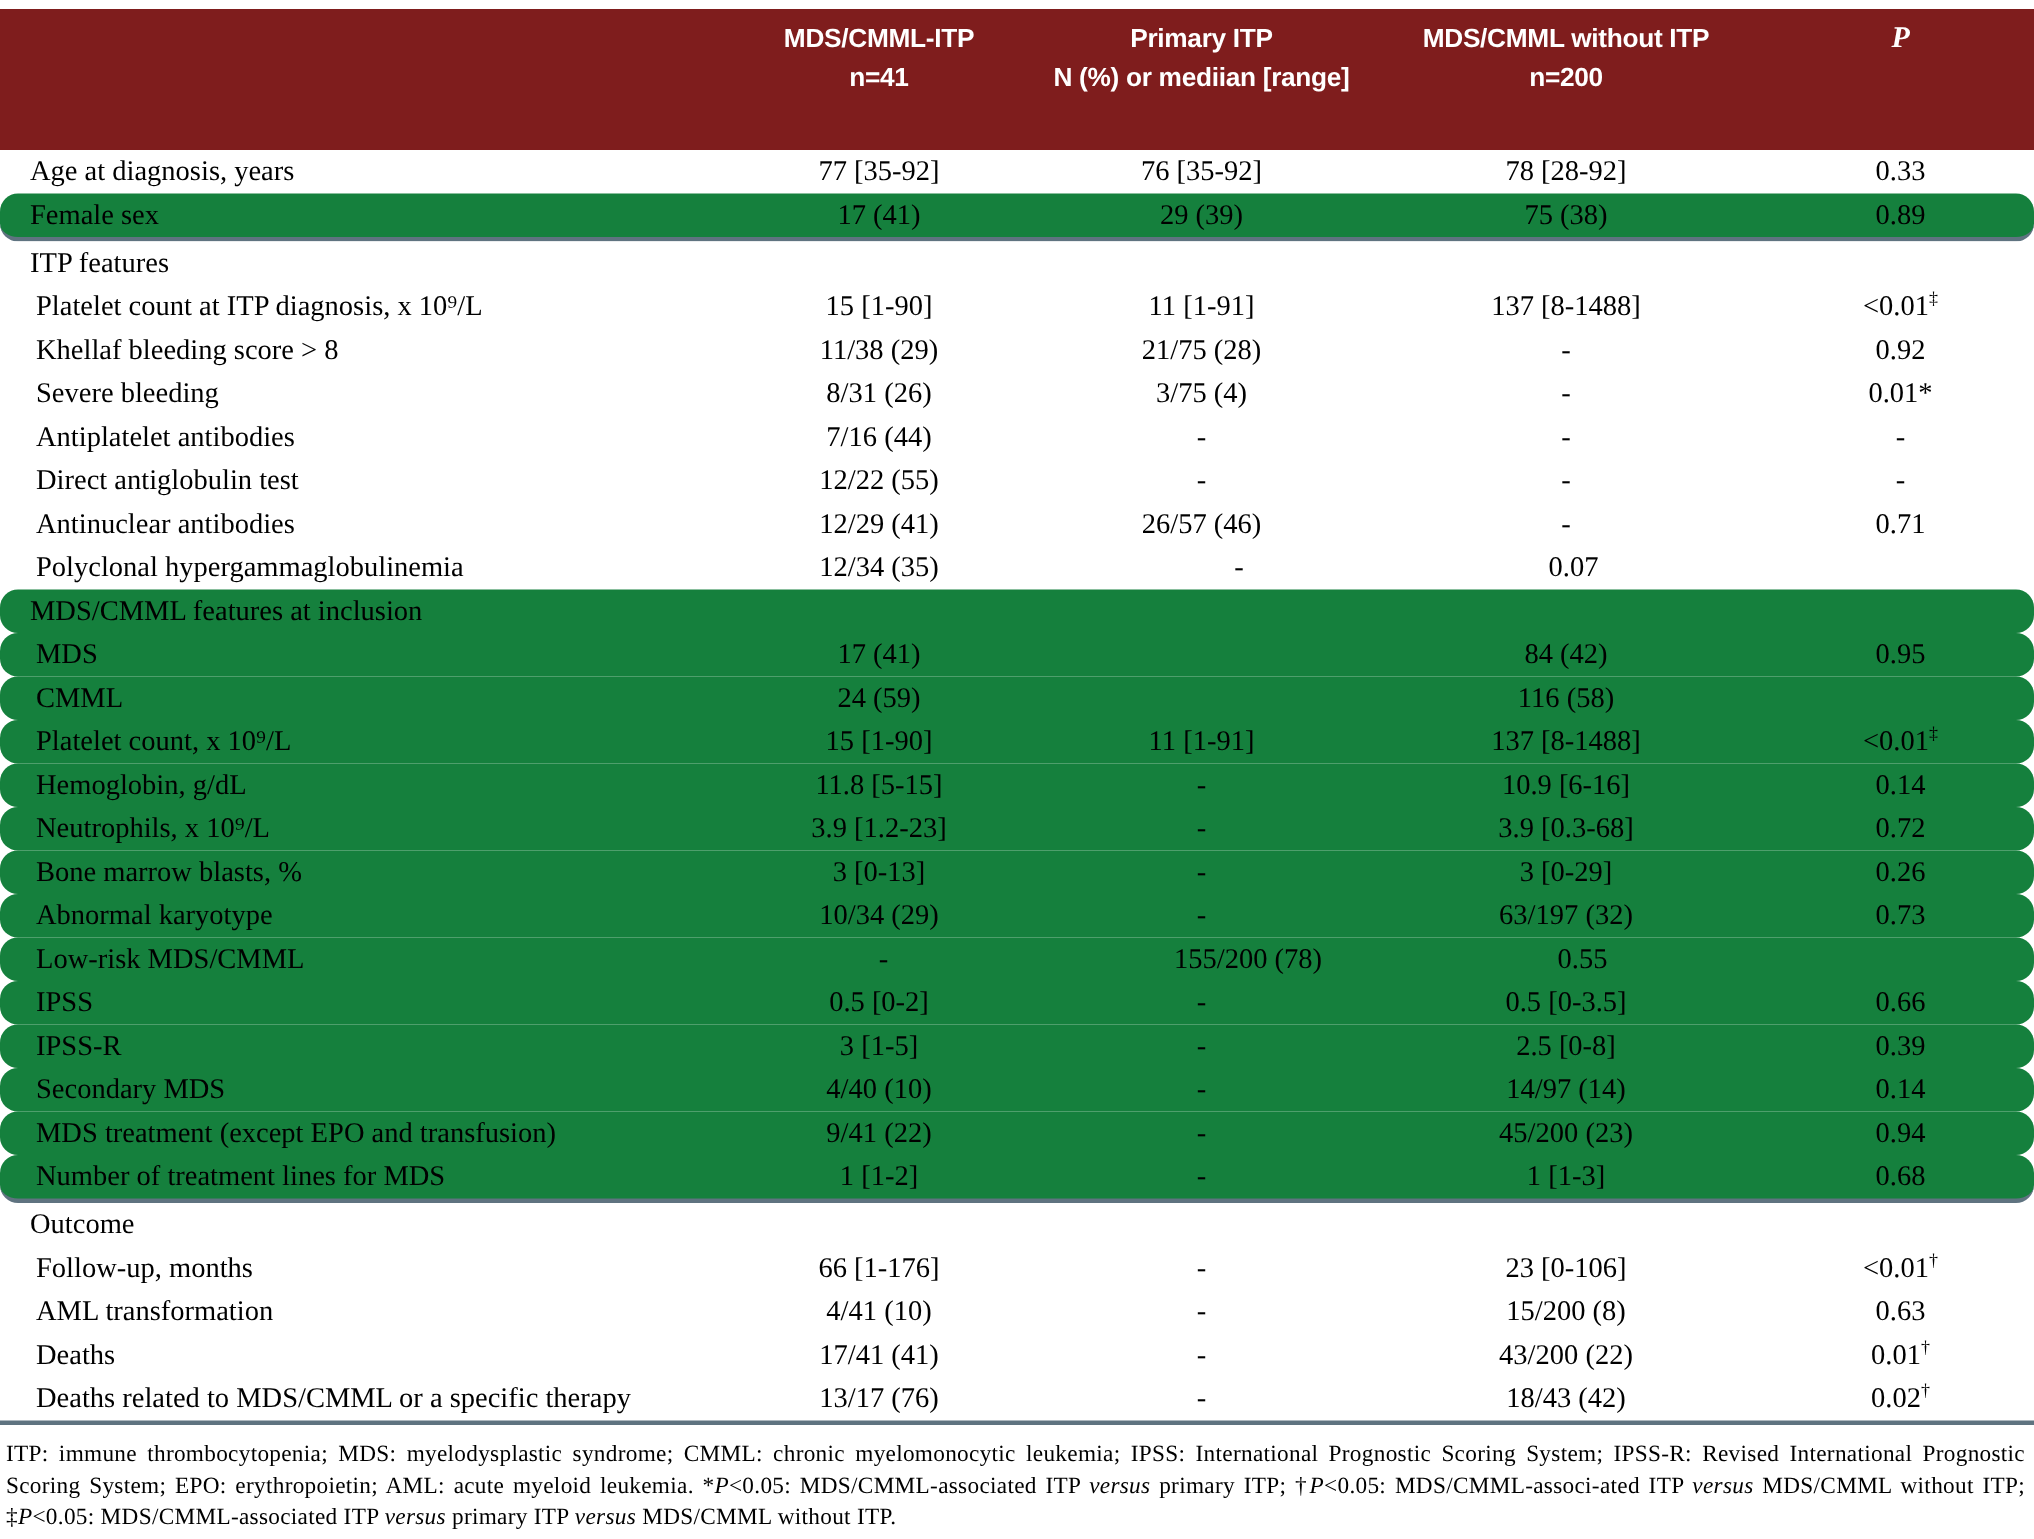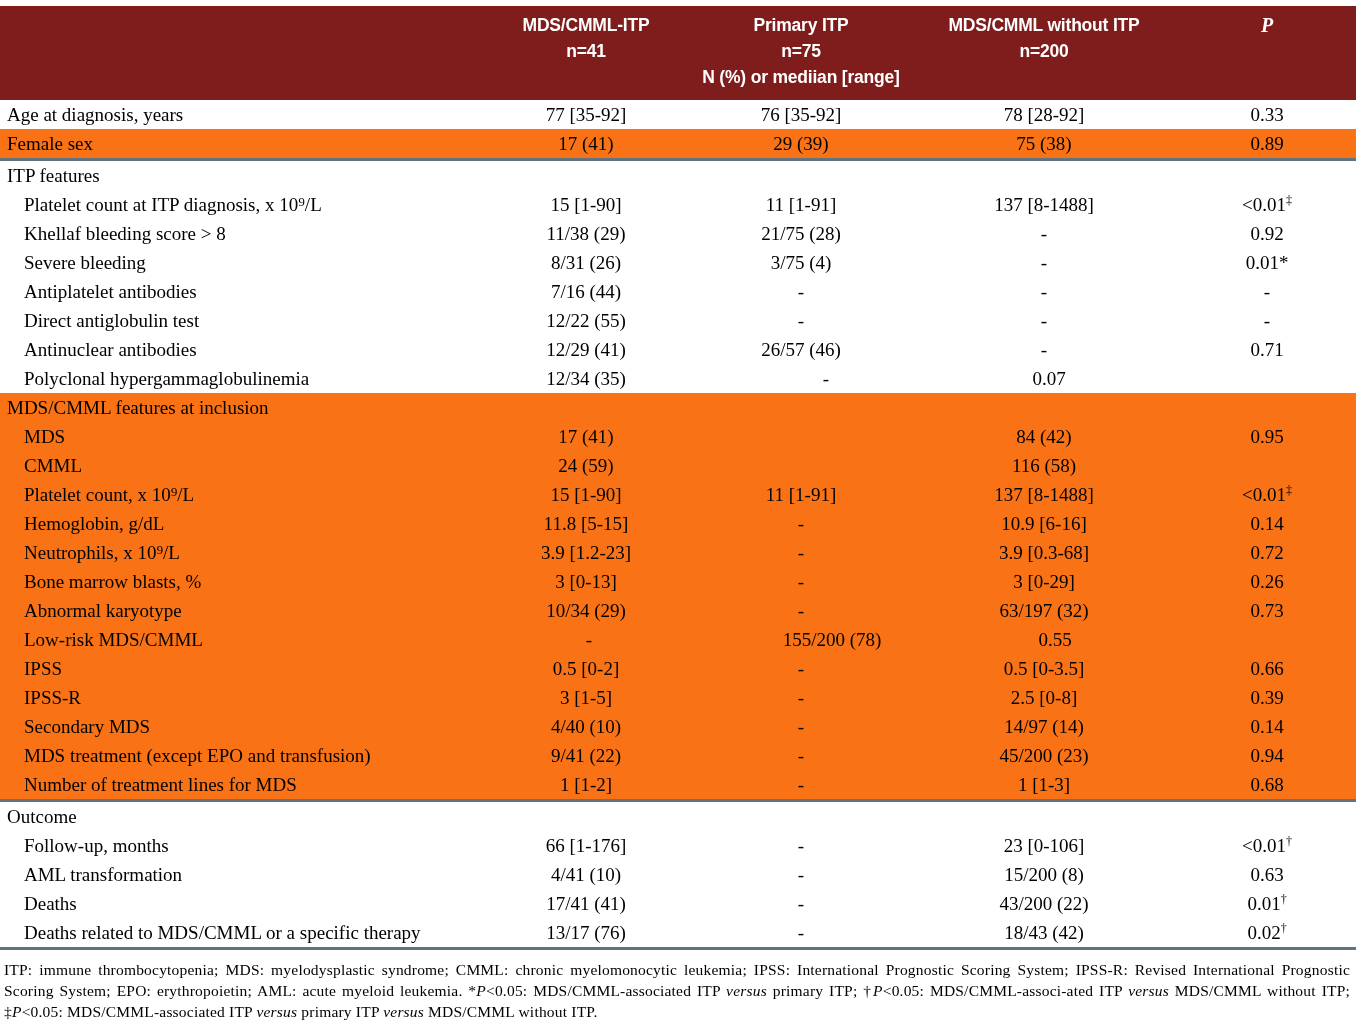--- a/index.html
+++ b/index.html
@@ -30,23 +30,23 @@
   
   .c-label { width:480px; }
   .c-v1 { width:212px; }
   .c-v2 { width:218px; }
   .c-v3 { width:268px;text-align:center; }
   .c-p  { width:178px; }
 
   
   .row { display:flex; height:29px; line-height:29px; font-size:19px; }
   .row .cell  { text-align:center; white-space:nowrap; }
-  .row .label { text-align:left; padding-left:7px; box-sizing:border-box; white-space:nowrap; }
+  .row .label { text-align:left; padding-left:20px; box-sizing:border-box; white-space:nowrap; }
   .row.indent .label { padding-left:24px; }
-  .row.shaded { background:#f97316; }
+  .row.shaded { background:#15803d;border-radius:12px; }
   .row.border-after { border-bottom:3px solid #5f7380; }
   sup { font-size:12px; line-height:0; }
 
   
   .footnote {
     padding:9px 6px 4px 4px;
     font-size:15.5px; line-height:21px;
     text-align:justify; letter-spacing:0.2px;
     color:#000000;
   }
@@ -58,21 +58,20 @@
 <div class="table-wrap">
 
   <div class="header-band">
     <div class="hcol c-label"></div>
     <div class="hcol c-v1">
       <div class="hline">MDS/CMML-ITP</div>
       <div class="hline">n=41</div>
     </div>
     <div class="hcol c-v2">
       <div class="hline">Primary ITP</div>
-      <div class="hline">n=75</div>
       <div class="hline">N (%) or mediian [range]</div>
     </div>
     <div class="hcol c-v3">
       <div class="hline">MDS/CMML without ITP</div>
       <div class="hline">n=200</div>
     </div>
     <div class="hcol c-p">
       <div class="hline p-header">P</div>
     </div>
   </div>

